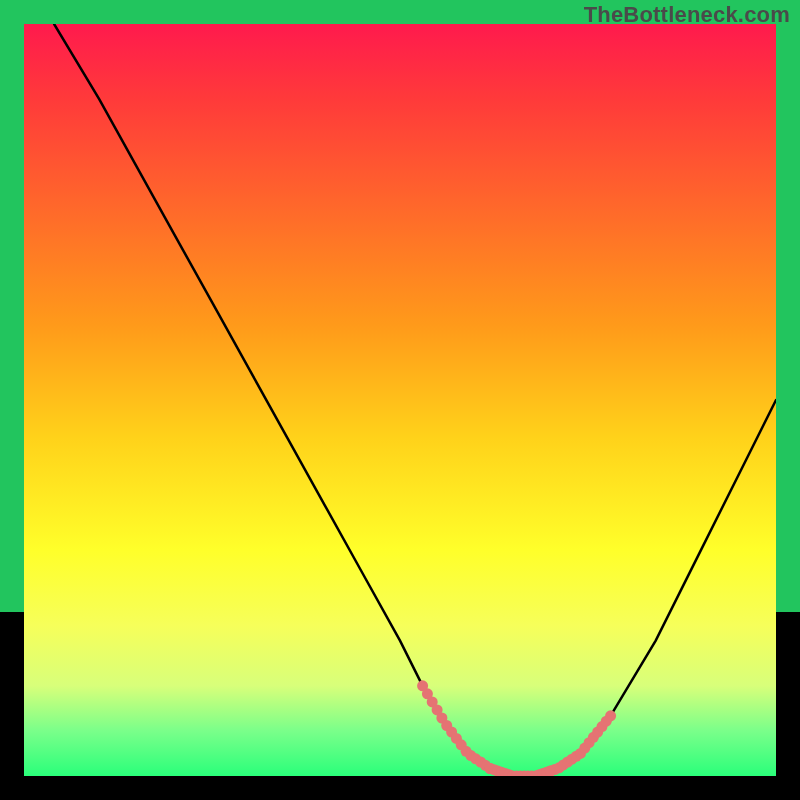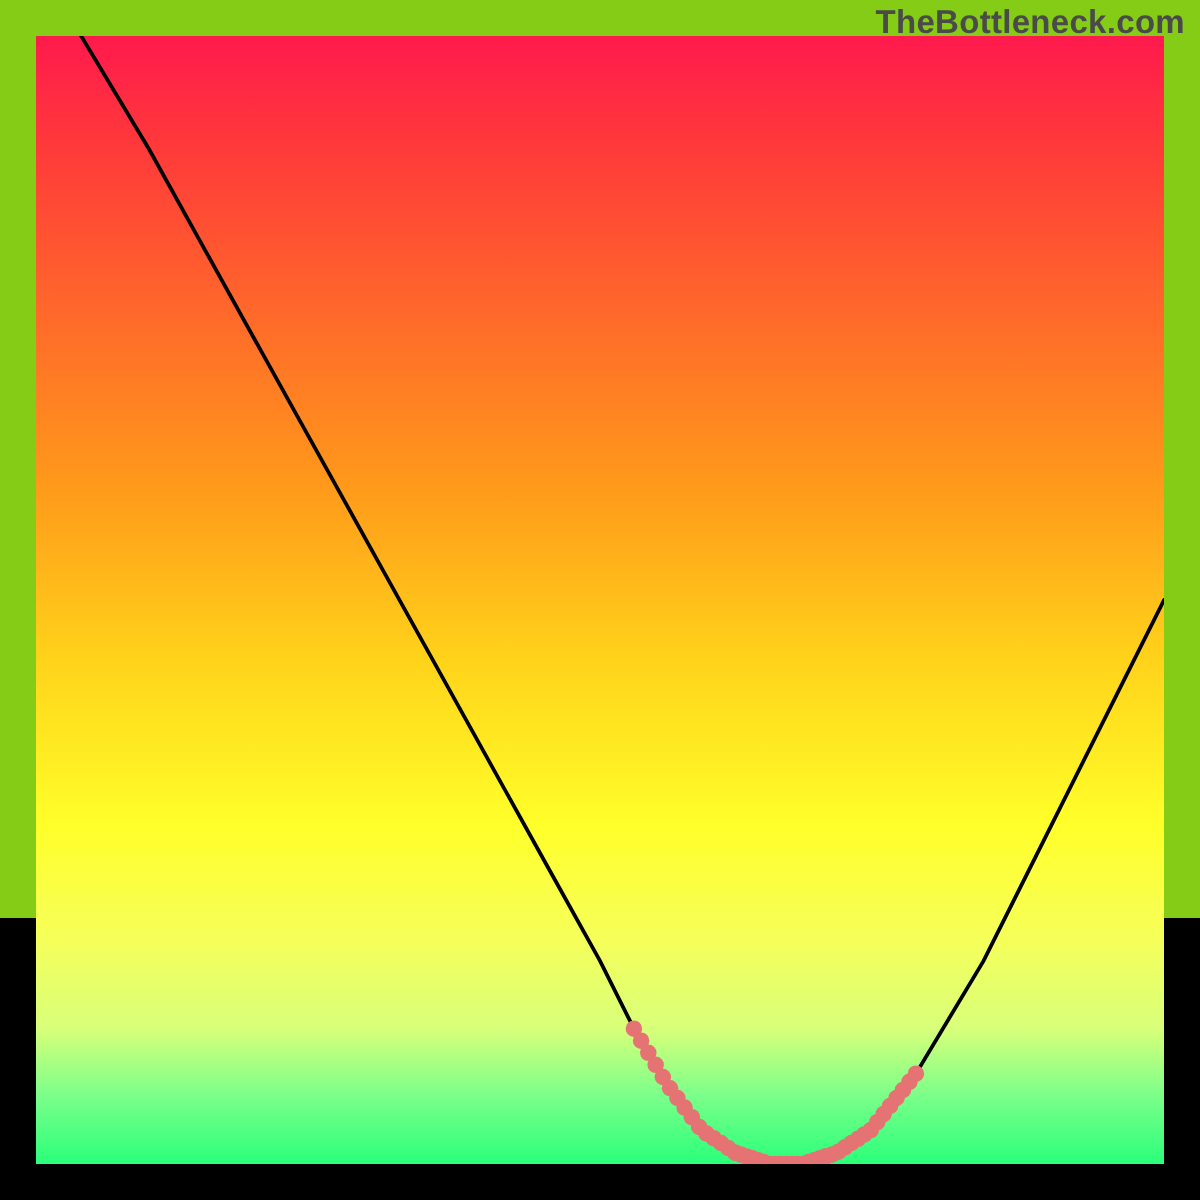--- a/index.html
+++ b/index.html
@@ -8,21 +8,21 @@
     background: #000;
     width: 800px;
     height: 800px;
     overflow: hidden;
     font-family: Arial, Helvetica, sans-serif;
   }
   .frame {
     position: relative;
     width: 800px;
     height: 612px;
-    background: #84cc16;
+    background: #22c55e;
   }
   .watermark {
     position: absolute;
     top: 2px;
     right: 10px;
     color: #4a4a4a;
     font-size: 22px;
     font-weight: bold;
     letter-spacing: 0.2px;
     z-index: 10;

